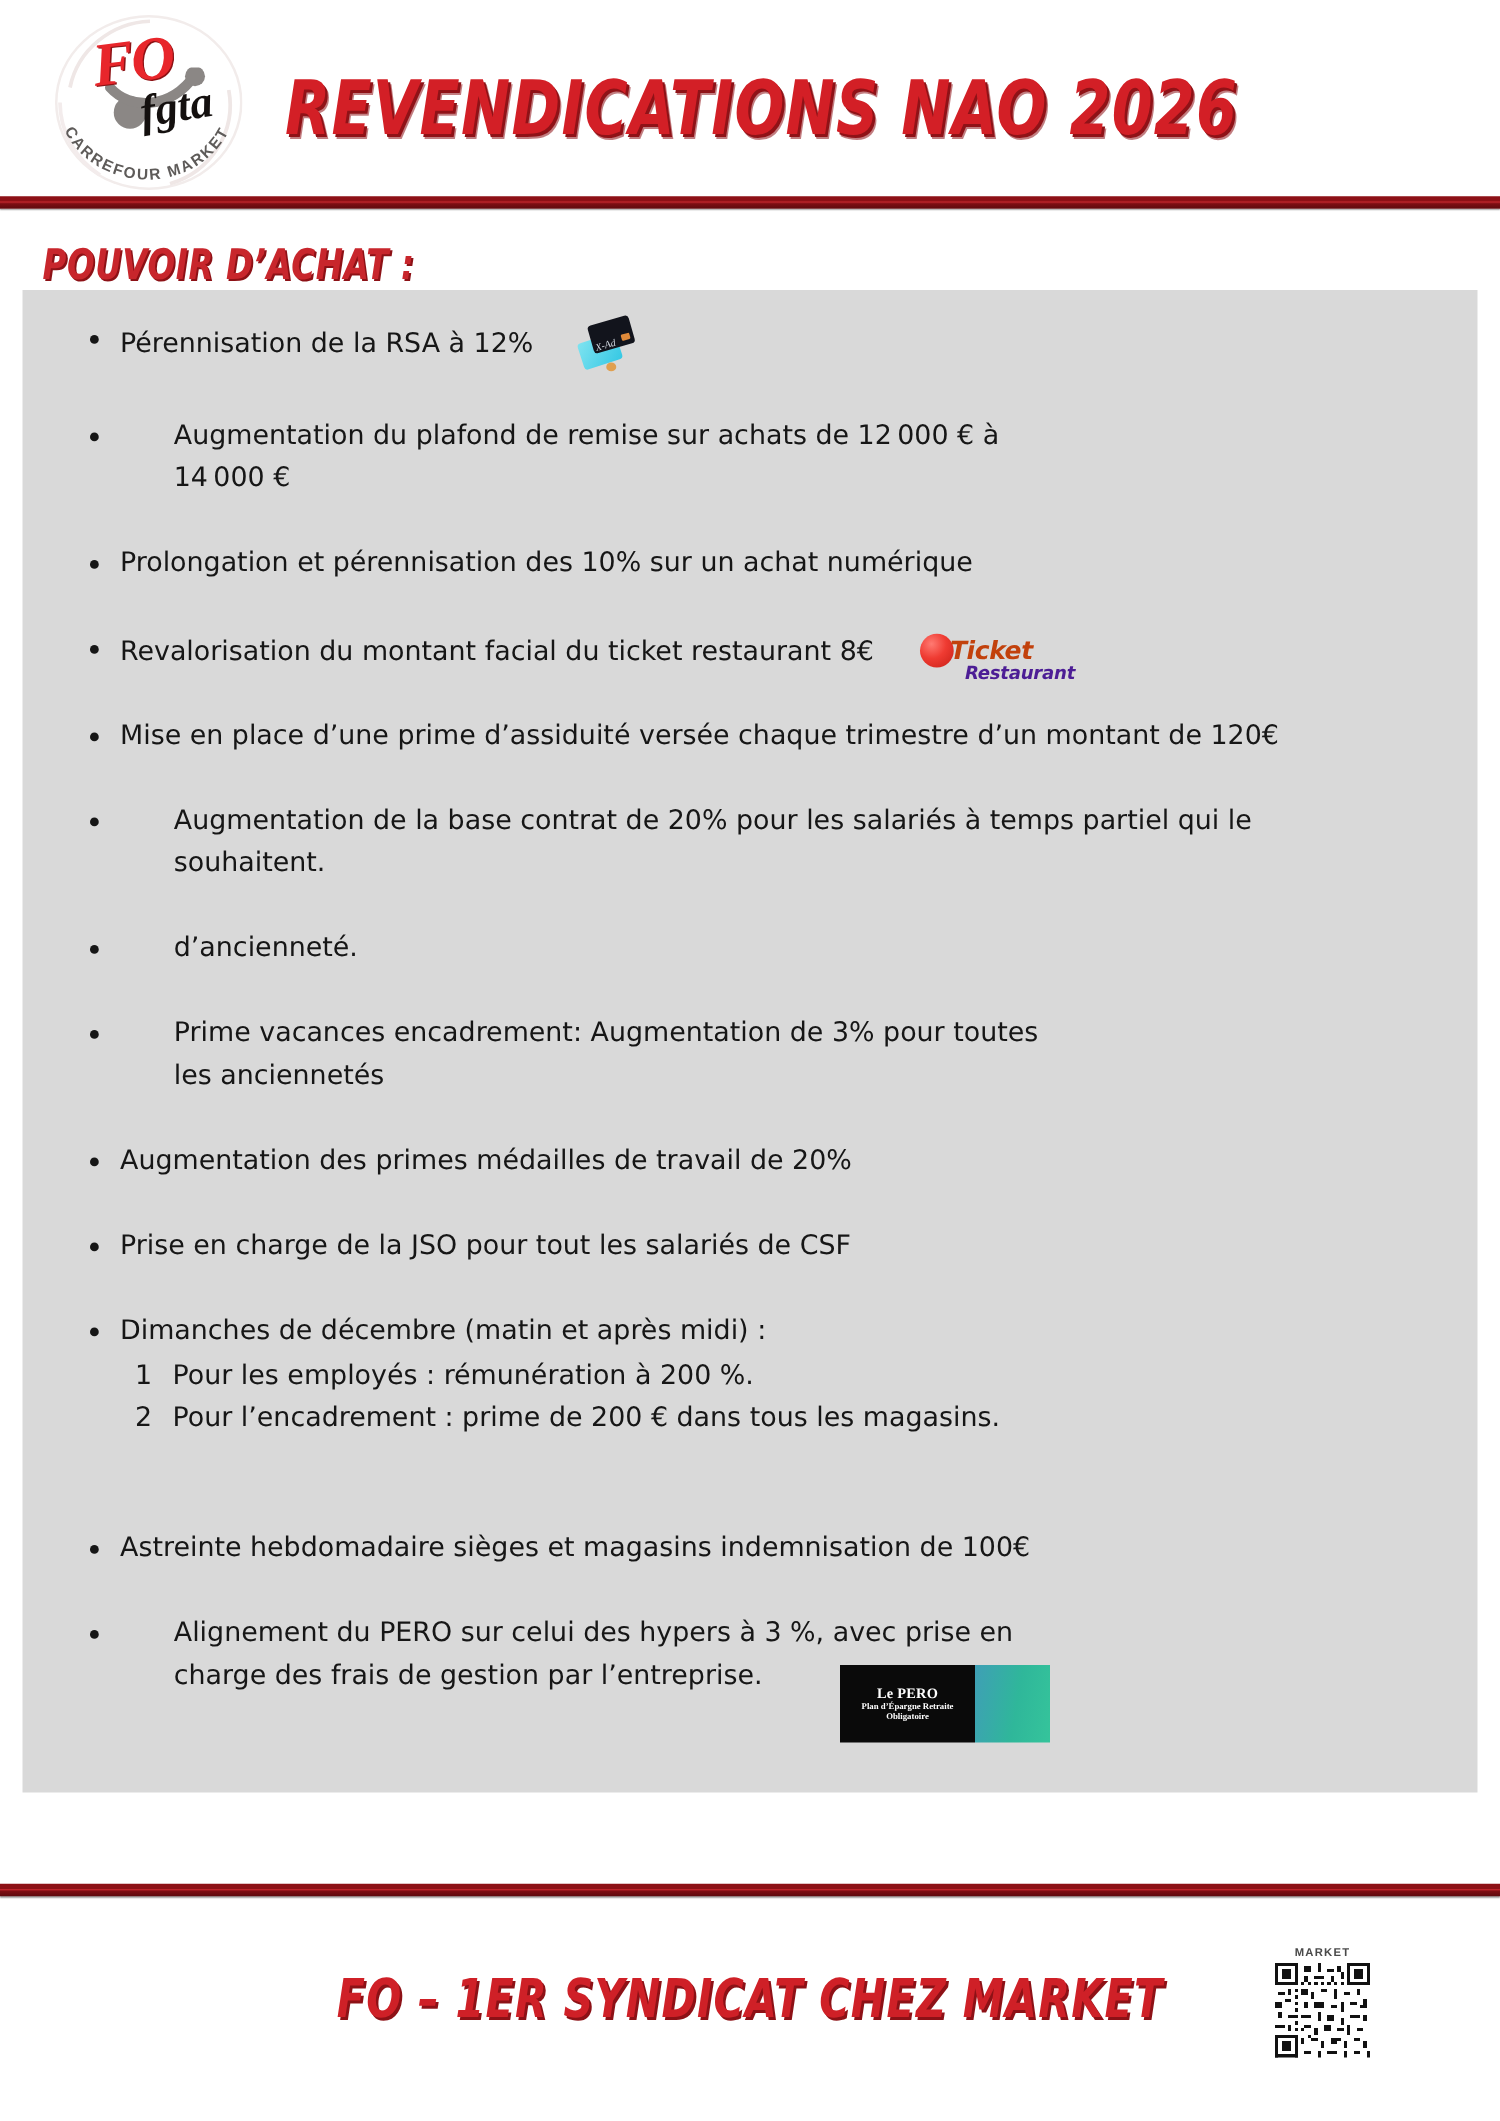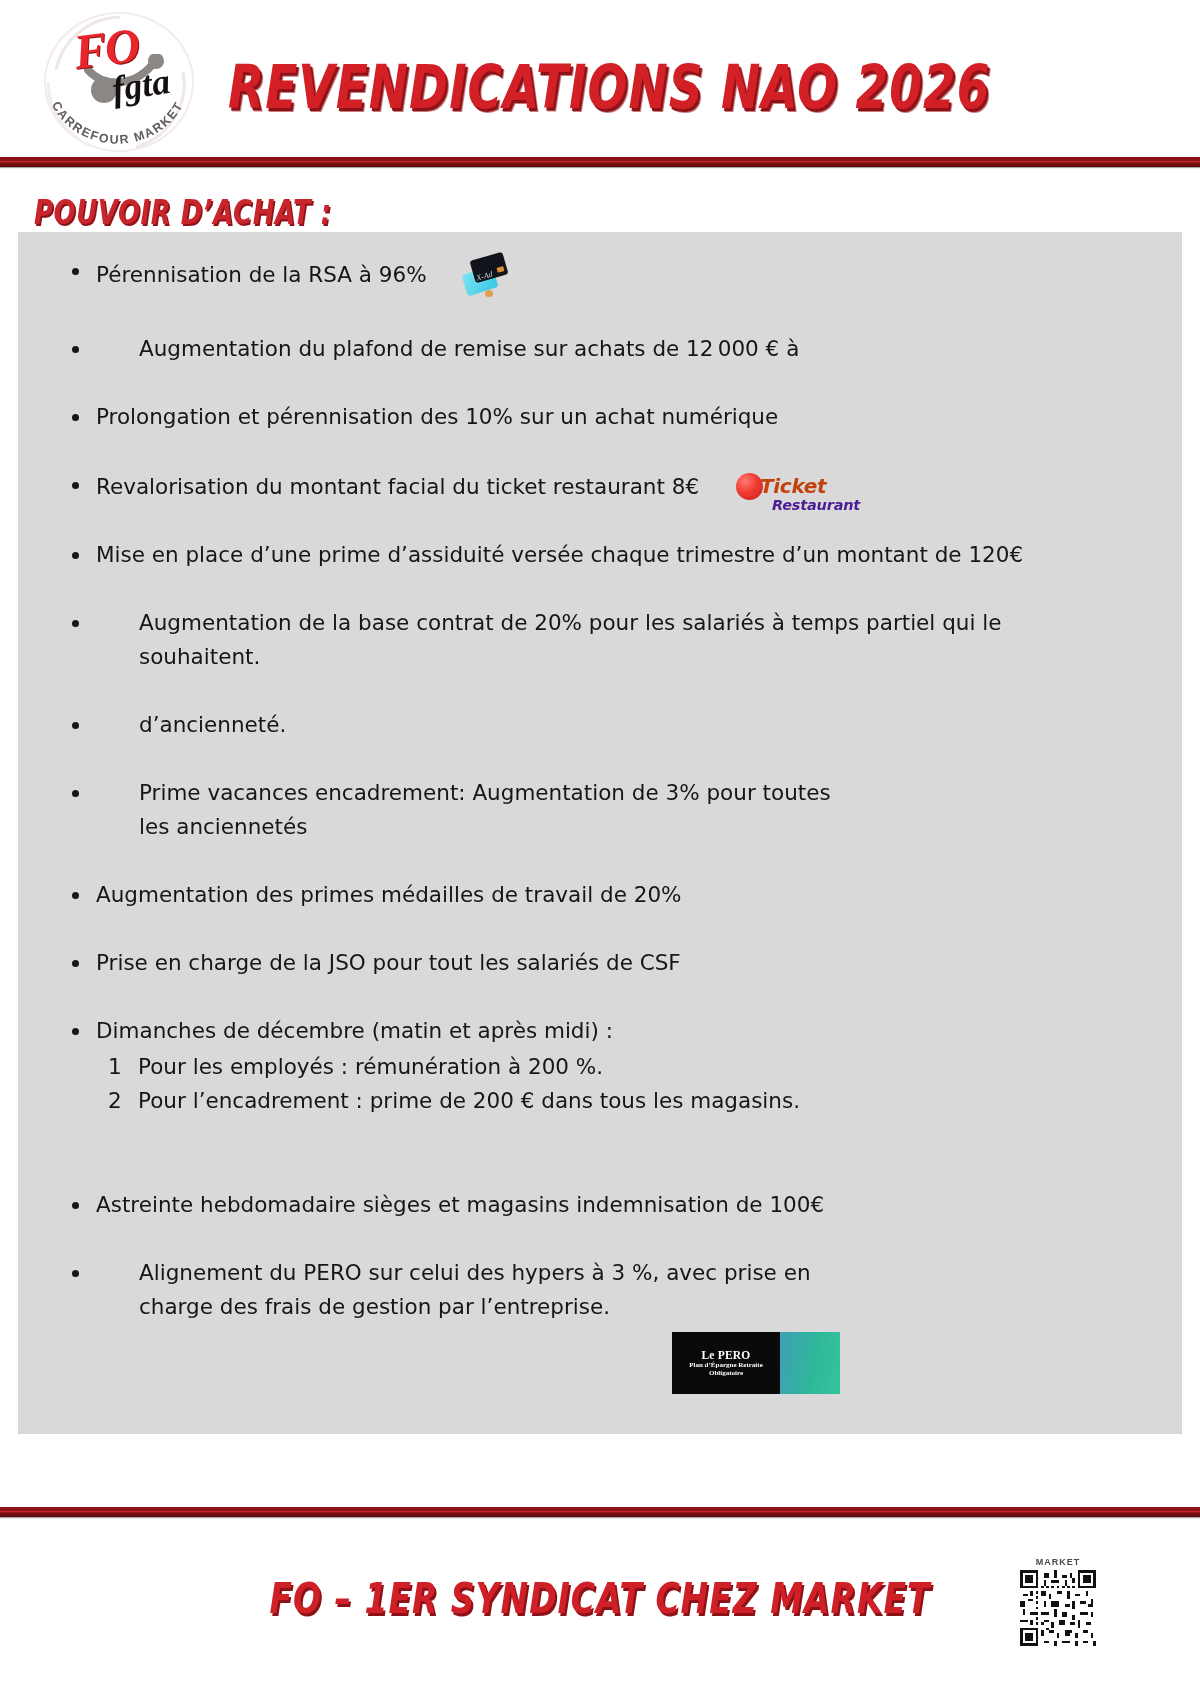--- a/index.html
+++ b/index.html
@@ -363,33 +363,34 @@
 </div>
 
 <div class="rule top"></div>
 
 <div class="section-title">POUVOIR D’ACHAT :</div>
 
 <div class="panel">
   <ul class="claims">
 
     <li>
-      <span>Pérennisation de la RSA à 96%</span>
+      <span>Pérennisation de la RSA à 12%</span>
       <span class="card-img">
         <span class="c-back"></span>
         <span class="c-front">
           <span class="scribble">X-Ad</span>
           <span class="c-chip"></span>
         </span>
         <span class="c-dot"></span>
       </span>
     </li>
 
     <li>
       <span class="line2"> Augmentation du plafond de remise sur achats de 12 000 € à</span>
+      <span class="line2">14 000 €</span>
     </li>
 
     <li>
       <span> Prolongation et pérennisation des 10% sur un achat numérique</span>
     </li>
 
     <li class="tight">
       <span>Revalorisation du montant facial du ticket restaurant 8€</span>
       <span class="tr-logo">
         <span class="tr-ball"></span>

